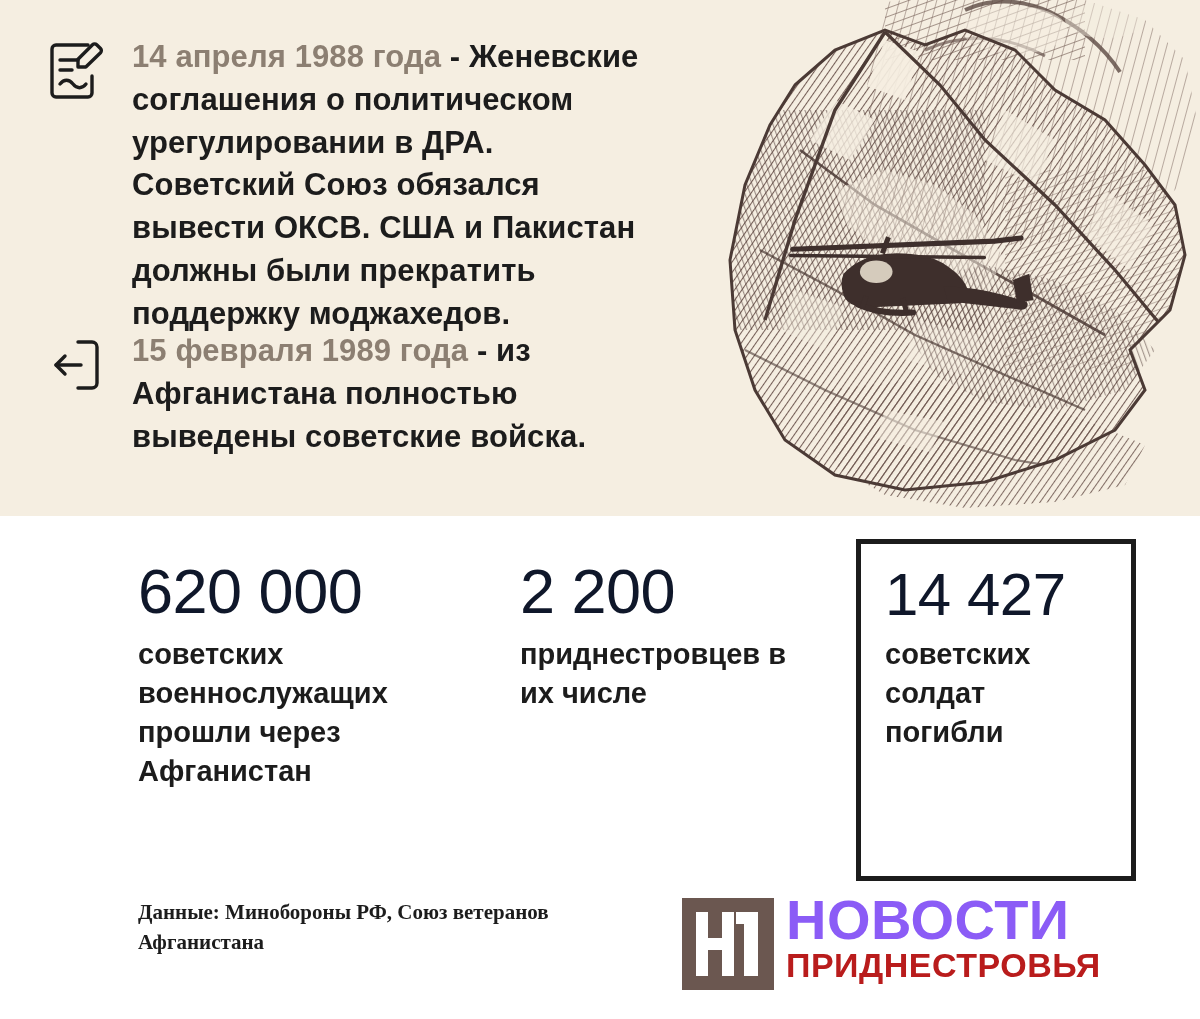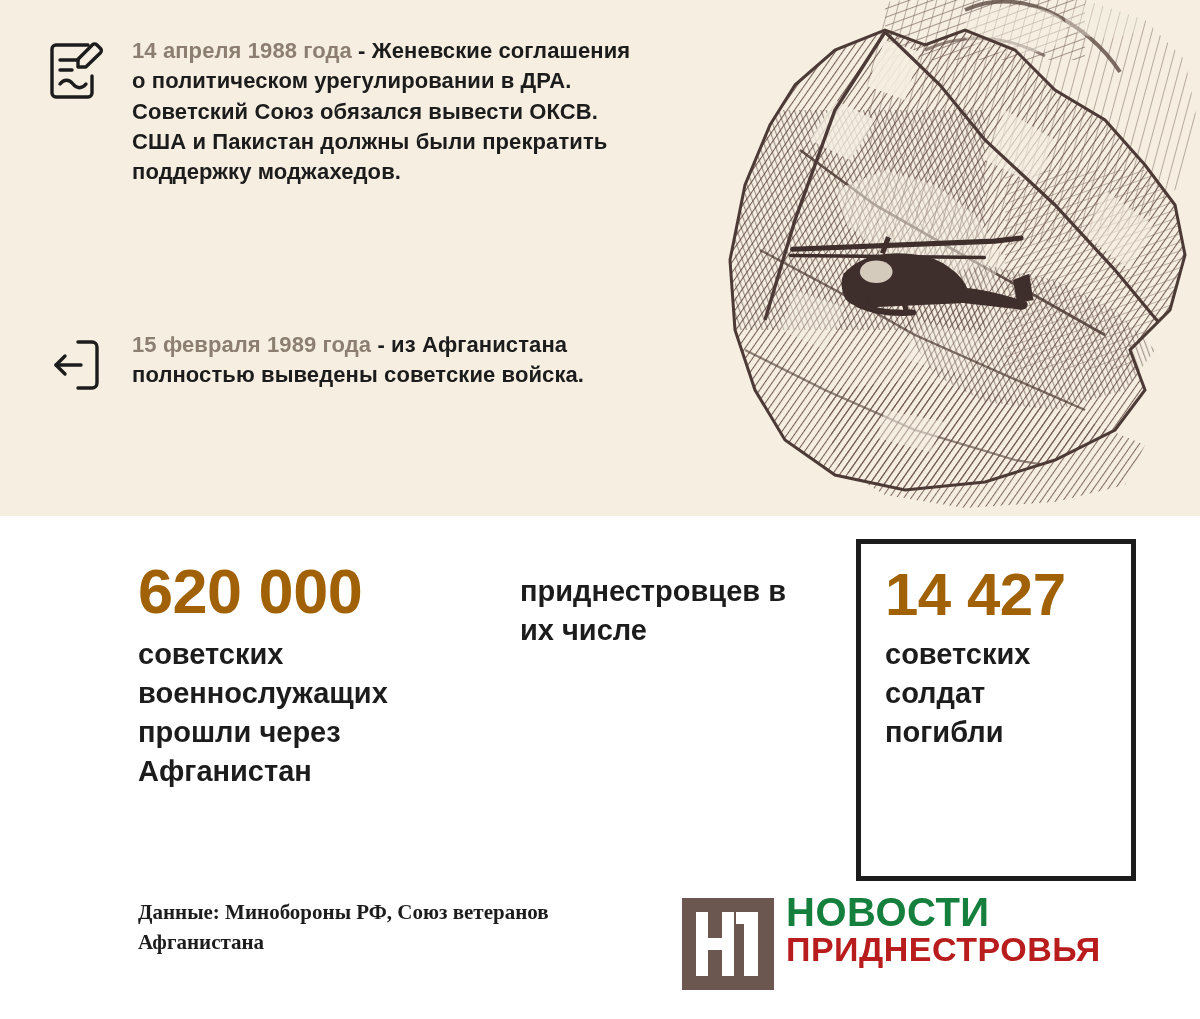--- a/index.html
+++ b/index.html
@@ -41,21 +41,21 @@
   .entry-icon {
     width: 58px;
     height: 62px;
     flex: 0 0 58px;
     margin-right: 26px;
     margin-top: 4px;
   }
   .entry-icon svg { display: block; }
 
   .entry-text {
-    font-size: 22px;
+    font-size: 31px;
     line-height: 1.38;
     font-weight: bold;
     color: #1c1c1c;
     letter-spacing: 0.1px;
   }
   .entry-date {
     color: #8c7f72;
   }
 
   
@@ -75,22 +75,22 @@
     width: 1200px;
     height: 503px;
     background: #ffffff;
   }
 
   .stat {
     position: absolute;
   }
   .stat-number {
     font-size: 63px;
-    font-weight: bold;
-    color: #a16207;
+    font-weight: normal;
+    color: #0f172a;
     line-height: 1;
     letter-spacing: -0.5px;
   }
   .stat-caption {
     margin-top: 12px;
     font-size: 29px;
     line-height: 1.34;
     font-weight: bold;
     color: #1c1c1c;
   }
@@ -139,23 +139,23 @@
     width: 96px;
     height: 96px;
   }
   .logo-text {
     position: absolute;
     left: 106px;
     top: 0;
     width: 390px;
   }
   .logo-line1 {
-    font-size: 40px;
-    font-weight: bold;
-    color: #15803d;
+    font-size: 56px;
+    font-weight: bold;
+    color: #8b5cf6;
     line-height: 1;
     letter-spacing: 0.5px;
   }
   .logo-line2 {
     font-size: 34px;
     font-weight: bold;
     color: #b91c1c;
     line-height: 1;
     letter-spacing: 0.5px;
   }
@@ -287,20 +287,21 @@
   </div>
 
   <div class="bottom-panel">
 
     <div class="stat stat-1">
       <div class="stat-number">620 000</div>
       <div class="stat-caption">советских военнослужащих прошли через Афганистан</div>
     </div>
 
     <div class="stat stat-2">
+      <div class="stat-number">2 200</div>
       <div class="stat-caption">приднестровцев в их числе</div>
     </div>
 
     <div class="stat-box">
       <div class="block-1">
         <div class="stat-number">14 427</div>
         <div class="stat-caption">советских солдат погибли</div>
       </div>
     </div>
 

